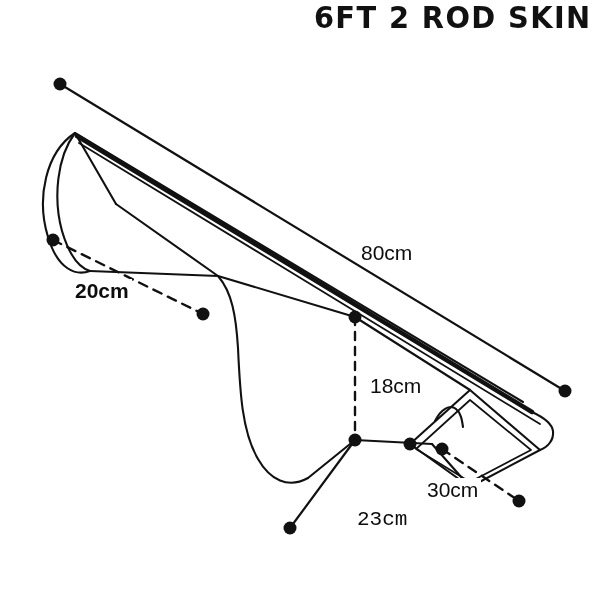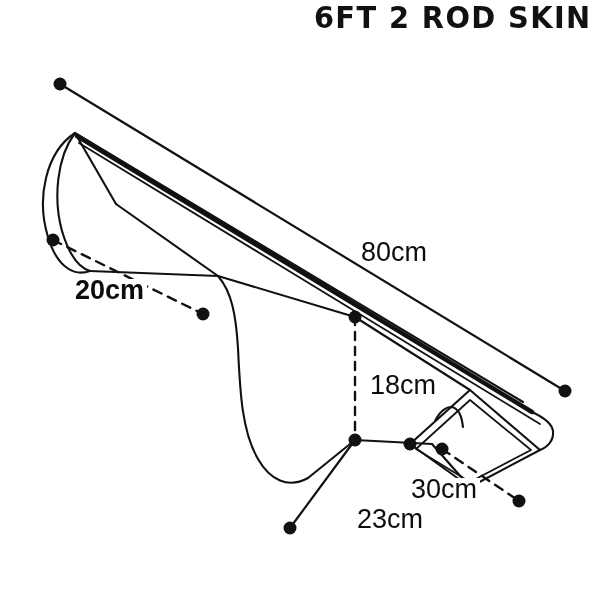--- a/index.html
+++ b/index.html
@@ -46,32 +46,32 @@
     color: #111111;
     transform: scaleX(0.93);
     transform-origin: right top;
     white-space: nowrap;
   }
 
   
   .dim-label {
     position: absolute;
     font-family: "Liberation Sans", sans-serif;
-    font-size: 27px;
+    font-size: 21px;
     line-height: 21px;
     color: #0d0d0d;
     white-space: nowrap;
     background: #ffffff;
     padding: 1px 3px;
   }
   #label-80  { left: 358px; top: 241px; }
   #label-20  { left: 72px;  top: 279px; font-weight: bold; }
   #label-18  { left: 367px; top: 374px; }
-  #label-30  { left: 408px; top: 478px; }
-  #label-23  { left: 354px; top: 508px; }
+  #label-30  { left: 424px; top: 478px; }
+  #label-23  { left: 354px; top: 508px; font-family: Liberation Mono, monospace; }
 </style>
 </head>
 <body>
 
 <svg id="canvas" viewBox="0 0 600 600" xmlns="http://www.w3.org/2000/svg">
 
   <g fill="none" stroke="#111111" stroke-width="2.1" stroke-linecap="round" stroke-linejoin="round">
 
     <path d="M 75,133 C 46,152 36,198 48,237 C 58,270 76,276 90,271"></path>
 

